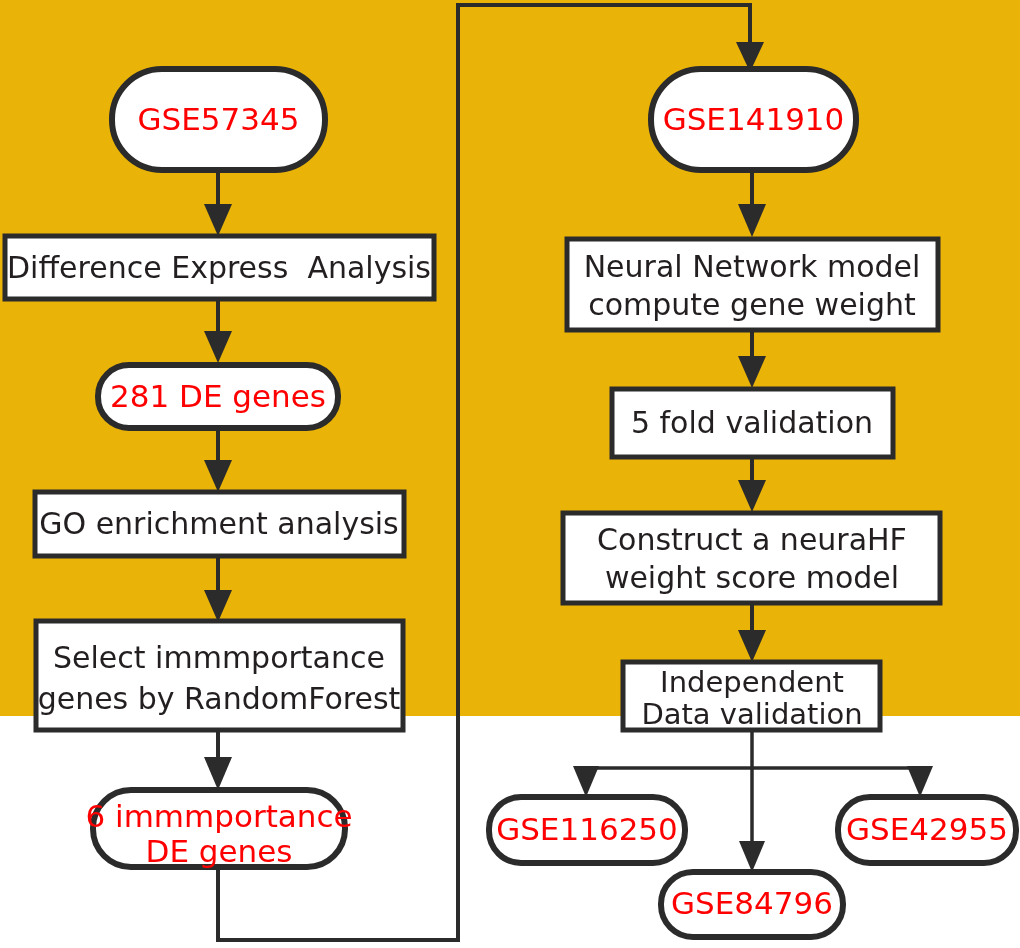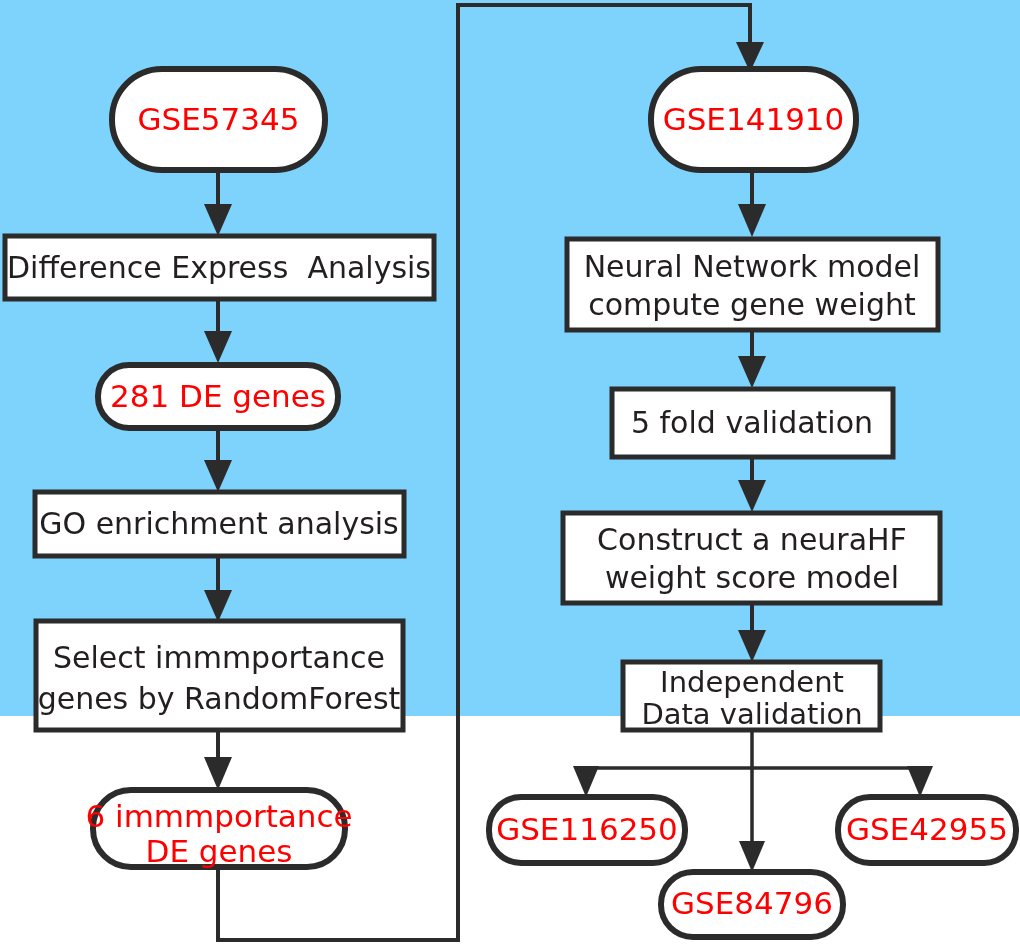--- a/index.html
+++ b/index.html
@@ -10,21 +10,21 @@
   body {
     width: 1020px;
     height: 948px;
     font-family: "DejaVu Sans", sans-serif;
     overflow: hidden;
   }
   #flowchart-root {
     position: relative;
     width: 1020px;
     height: 716px;
-    background: #7dd3fc;
+    background: #eab308;
   }
   svg.fc {
     display: block;
     width: 1020px;
     height: 948px;
   }
   .node-shape {
     fill: #ffffff;
     stroke: #2b2b2b;
     stroke-width: 5;

